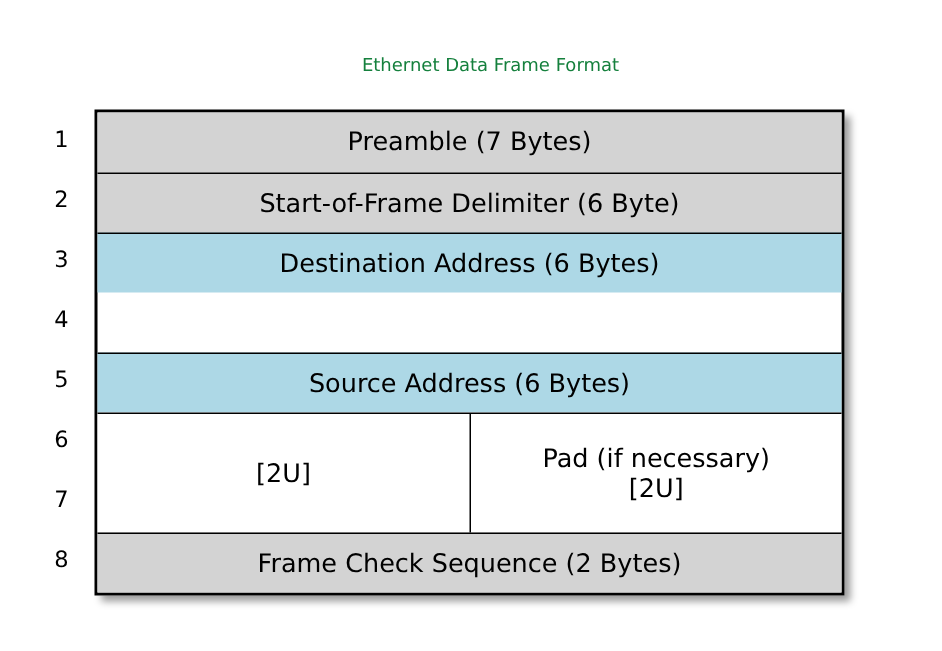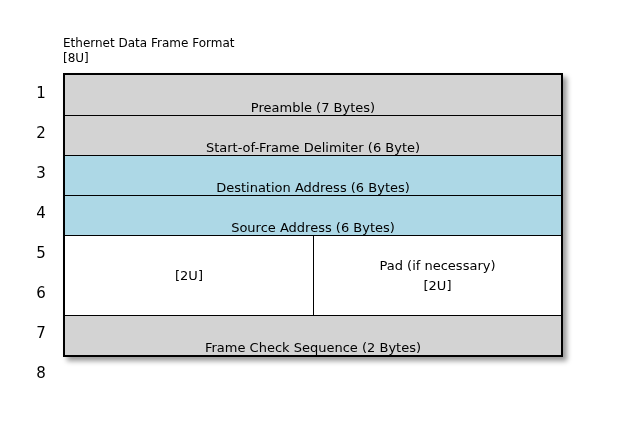--- a/index.html
+++ b/index.html
@@ -11,26 +11,27 @@
   }
   .stage {
     position: relative;
     width: 628px;
     height: 434px;
     background: #ffffff;
     overflow: hidden;
   }
   .title-block {
     position: absolute;
-    left: 63px;
+    left: 77px;
     top: 36px;
     width: 500px;
+    text-align: center;
     font-size: 12px;
     line-height: 15px;
-    color: #000000;
+    color: #15803d;
   }
   .row-numbers {
     position: absolute;
     left: 26px;
     top: 73px;
     width: 30px;
     display: flex;
     flex-direction: column;
   }
   .row-numbers .num {
@@ -47,23 +48,23 @@
     width: 500px;
     box-sizing: border-box;
     border: 2px solid #000000;
     box-shadow: 4px 4px 5px rgba(0,0,0,0.40);
     background: #ffffff;
   }
   .frow {
     box-sizing: border-box;
     height: 40px;
     display: flex;
-    align-items: flex-end;
+    align-items: center;
     justify-content: center;
-    font-size: 13px;
+    font-size: 17px;
     text-align: center;
   }
   .frow + .frow { border-top: 1px solid #000000; }
   .frow.double { height: 80px; padding: 0; }
   .frow.double .cell {
     box-sizing: border-box;
     width: 50%;
     height: 100%;
     display: flex;
     flex-direction: column;
@@ -73,21 +74,20 @@
   }
   .frow.double .cell.right { border-left: 1px solid #000000; }
 </style>
 </head>
 <body>
 
 <div class="stage">
 
   <div class="title-block">
     <div>Ethernet Data Frame Format</div>
-    <div>[8U]</div>
   </div>
 
   <div class="row-numbers">
     <div class="num">1</div>
     <div class="num">2</div>
     <div class="num">3</div>
     <div class="num">4</div>
     <div class="num">5</div>
     <div class="num">6</div>
     <div class="num">7</div>
@@ -97,21 +97,21 @@
   <div class="frame-table">
     <div class="frow" style="background: rgb(211, 211, 211);">
       <span>Preamble (7 Bytes)</span>
     </div>
     <div class="frow" style="background: rgb(211, 211, 211);">
       <span>Start-of-Frame Delimiter (6 Byte)</span>
     </div>
     <div class="frow" style="background: rgb(173, 216, 230);">
       <span>Destination Address (6 Bytes)</span>
     </div>
-    <div class="frow" style="background: rgb(173, 216, 230);">
+    <div class="frow" style="background: rgb(173, 216, 230); margin-top: 40px;">
       <span>Source Address (6 Bytes)</span>
     </div>
     <div class="frow double" style="background: rgb(255, 255, 255);">
       <div class="cell">
         <span>[2U]</span>
       </div>
       <div class="cell right">
         <span>Pad (if necessary)</span>
         <span>[2U]</span>
       </div>

